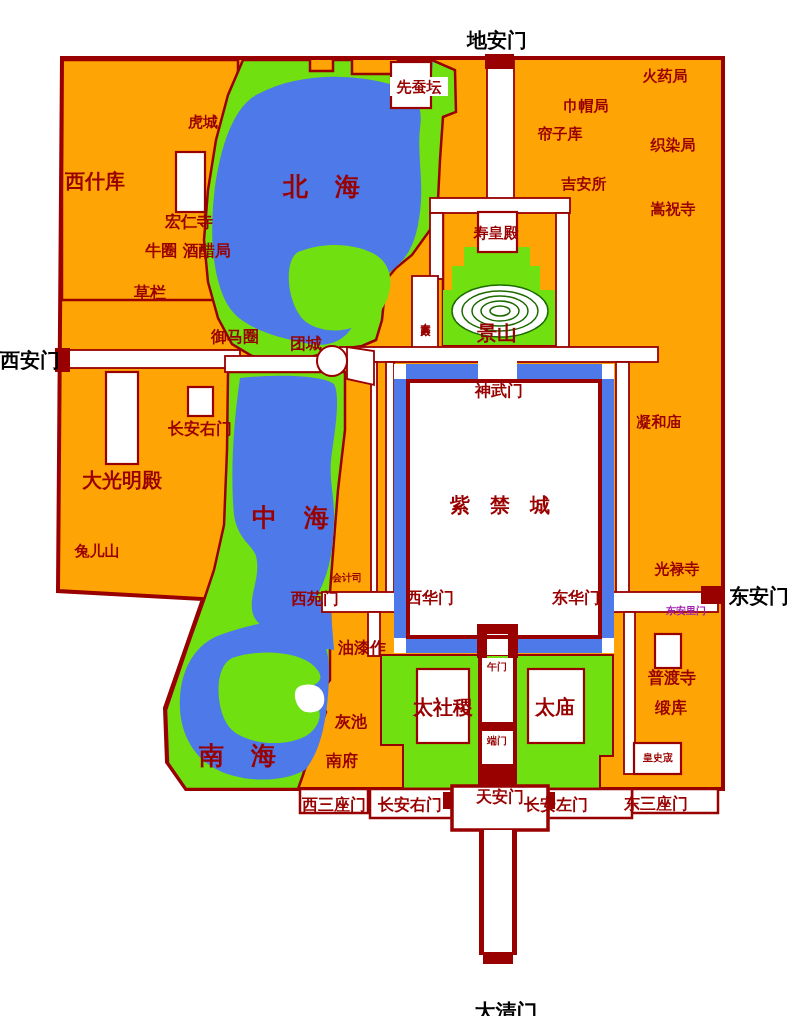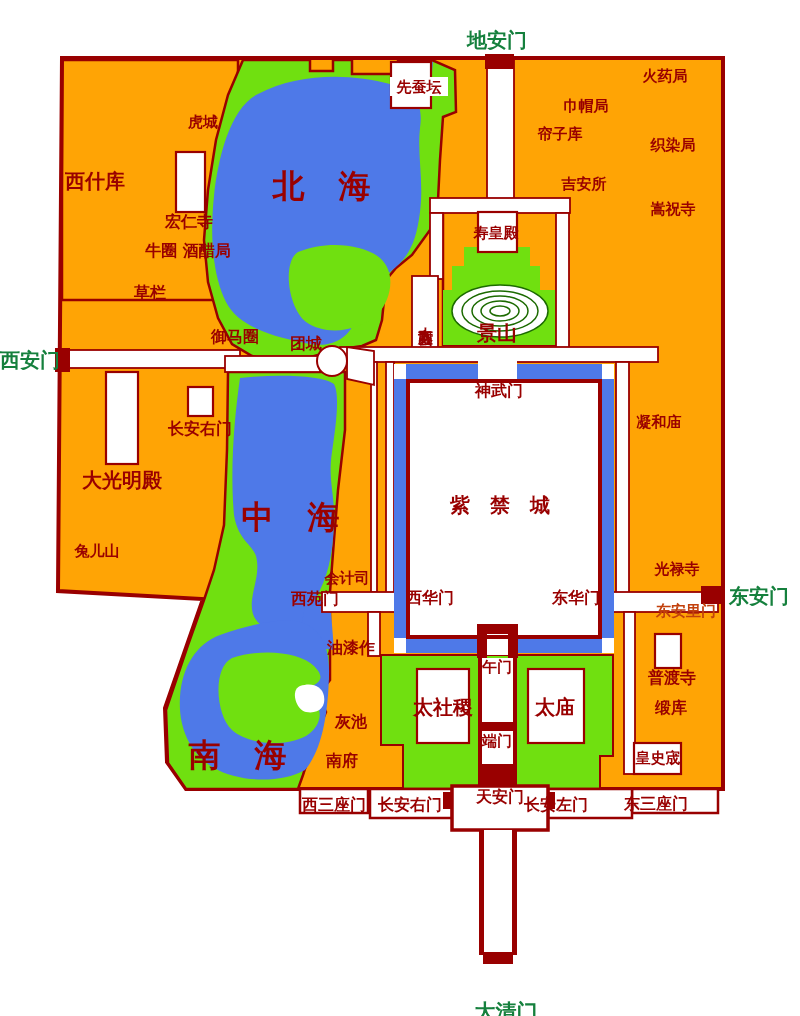--- a/index.html
+++ b/index.html
@@ -1,25 +1,25 @@
 <!DOCTYPE html>
 <html><head>
 <meta charset="utf-8">
 <style>
   html,body{margin:0;padding:0;background:#fff;}
   .stage{position:relative;width:800px;height:1016px;background:#fff;overflow:hidden;
          font-family:"DejaVu Sans",sans-serif;}
   .stage svg{position:absolute;left:0;top:0;}
   .lb{position:absolute;transform:translate(-50%,-50%);font-weight:bold;color:#990000;
       font-size:15px;white-space:pre;line-height:1;font-family:"DejaVu Sans",sans-serif;}
-  .s13{font-size:15px}.s14{font-size:16px}.s16{font-size:20px}
+  .s13{font-size:10px}.s14{font-size:16px}.s16{font-size:20px}
   .s20{font-size:20px}.s21{font-size:21px}
-  .lake{font-size:32px;letter-spacing:1px}
-  .blk{color:#15803d}
-  .lt{color:#c2410c}
+  .lake{font-size:25px;letter-spacing:1px}
+  .blk{color:#000000}
+  .lt{color:#a21caf}
   .v{writing-mode:vertical-rl;text-orientation:upright;letter-spacing:1px}
 </style>
 </head>
 <body>
 
 <div class="stage">
 
 <svg width="800" height="1016" viewBox="0 0 800 1016">
 
   <path d="M62,58 L723,58 L723,789 L186,789 L167,762 L165,708 L203,599 L58,591 Z" fill="#FFA405" stroke="#990000" stroke-width="4"></path>
@@ -169,21 +169,21 @@
 <span class="lb" style="left:97px;top:551px">兔儿山</span>
 <span class="lb s20" style="left:500px;top:505px">紫　禁　城</span>
 <span class="lb lake" style="left:291px;top:517px">中　海</span>
 <span class="lb s13" style="left:347px;top:578px">会计司</span>
 <span class="lb s14" style="left:315px;top:599px">西苑门</span>
 <span class="lb s14" style="left:430px;top:598px">西华门</span>
 <span class="lb s14" style="left:576px;top:598px">东华门</span>
 <span class="lb" style="left:677px;top:569px">光禄寺</span>
 <span class="lb blk s20" style="left:759px;top:596px">东安门</span>
 <span class="lb lt s13" style="left:686px;top:611px">东安里门</span>
-<span class="lb s14" style="left:351px;top:648px">油漆作</span>
+<span class="lb s14" style="left:362px;top:648px">油漆作</span>
 <span class="lb s13" style="left:497px;top:667px">午门</span>
 <span class="lb s14" style="left:672px;top:678px">普渡寺</span>
 <span class="lb s16" style="left:443px;top:707px">太社稷</span>
 <span class="lb s16" style="left:555px;top:707px">太庙</span>
 <span class="lb s14" style="left:671px;top:708px">缎库</span>
 <span class="lb s14" style="left:351px;top:722px">灰池</span>
 <span class="lb s13" style="left:658px;top:758px">皇史宬</span>
 <span class="lb s14" style="left:342px;top:761px">南府</span>
 <span class="lb lake" style="left:238px;top:755px">南　海</span>
 <span class="lb s13" style="left:497px;top:741px">端门</span>

